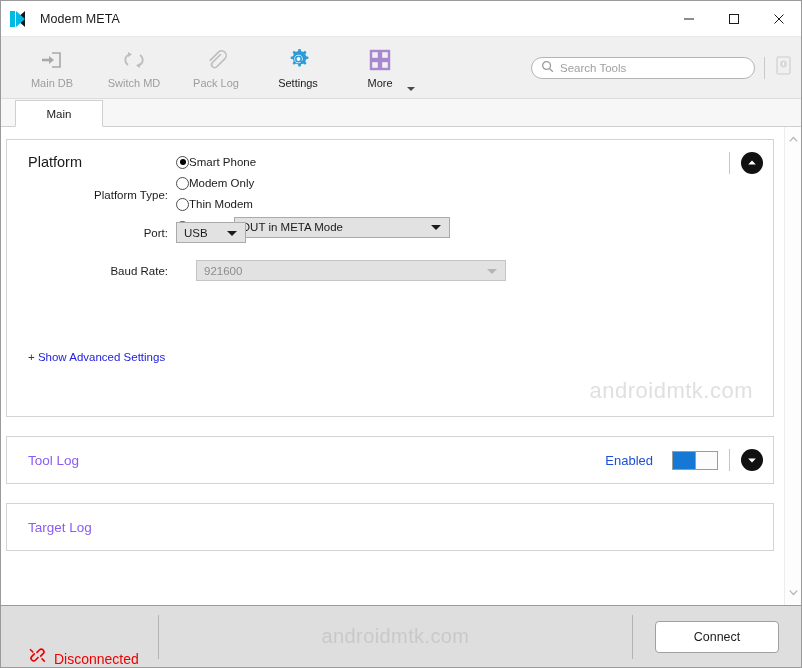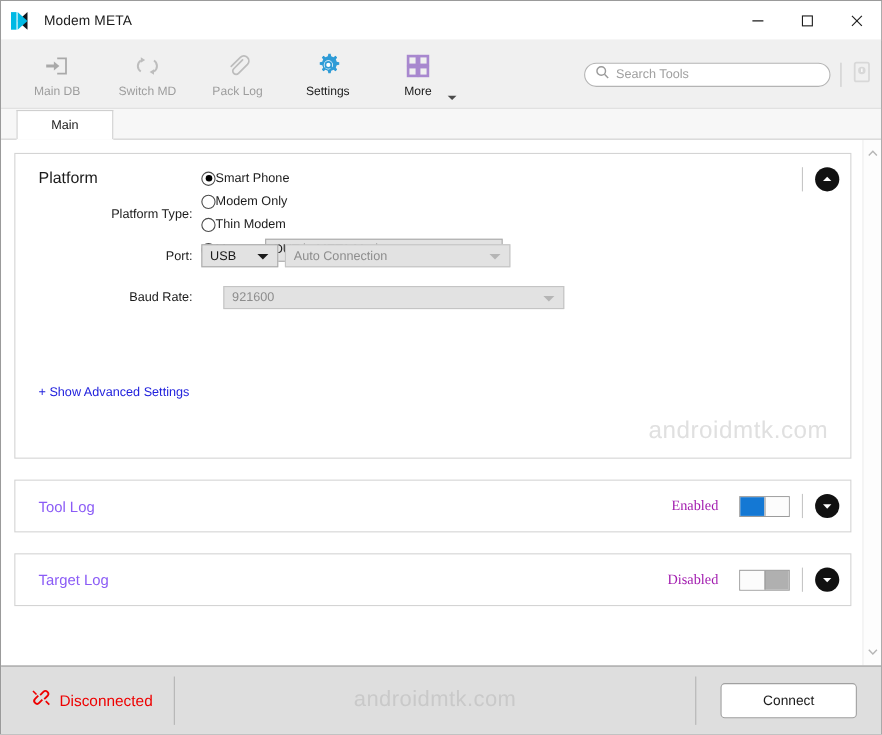--- a/index.html
+++ b/index.html
@@ -134,21 +134,21 @@
   
   .content {
     flex: 1;
     background: #ffffff;
     display: flex;
     overflow: hidden;
     position: relative;
   }
   .content-inner {
     flex: 1;
-    padding: 12px 10px 0 12px;
+    padding: 12px 10px 0 5px;
     overflow: hidden;
   }
 
   
   .panel {
     border: 1px solid #d4d4d4;
     background: #ffffff;
     position: relative;
   }
   .panel-platform { height: 278px; margin-bottom: 19px; }
@@ -226,21 +226,21 @@
     font-size: 11.5px; color: #2222dd;
     cursor: default;
   }
   .panel-watermark {
     position: absolute; right: 20px; bottom: 12px;
     font-size: 22px; color: #e0e0e0;
     letter-spacing: .5px;
   }
 
   
-  .toggle-label { font-size: 13px; color: #a21caf; margin-right: 8px; font-family: Liberation Serif, serif; }
+  .toggle-label { font-size: 13px; color: #1d4ed8; margin-right: 8px; }
   .toggle {
     width: 46px; height: 19px;
     border: 1px solid #9b9b9b;
     display: flex; cursor: default;
   }
   .toggle .half { width: 50%; height: 100%; }
   .toggle.on .left { background: #1478d4; }
   .toggle.on .right { background: #fcfcfc; border-left: 1px solid #9b9b9b; }
   .toggle.off .left { background: #fcfcfc; }
   .toggle.off .right { background: #b0b0b0; border-left: 1px solid #9b9b9b; }
@@ -259,21 +259,21 @@
   
   .statusbar {
     height: 62px; min-height: 62px;
     background: #dedede;
     border-top: 1px solid #9a9a9a;
     display: flex; align-items: center;
     position: relative;
   }
   .status-left {
     width: 157px; height: 100%;
-    display: flex; align-items: center;
+    display: flex; align-items: flex-end;
     padding-left: 28px; gap: 8px;
   }
   .status-text { font-size: 14px; color: #ee0000; }
   .status-sep { width: 1px; height: 44px; background: #b4b4b4; }
   .status-watermark {
     flex: 1; text-align: center;
     font-size: 20px; color: #c9c9c9;
     letter-spacing: .4px;
   }
   .status-right {
@@ -455,24 +455,20 @@
                   <span class="arr"></span>
                 </div>
               </div>
             </div>
           </div>
 
           <div class="frow gap" style="margin-top:17px;">
             <div class="flabel">Port:</div>
             <div class="combo w-port">
               <span>USB</span>
-              <span class="arr"></span>
-            </div>
-            <div class="combo w-auto disabled">
-              <span>Auto Connection</span>
               <span class="arr"></span>
             </div>
           </div>
 
           <div class="frow gap" style="margin-top:17px;gap:20px;">
             <div class="flabel">Baud Rate:</div>
             <div class="combo w-baud disabled">
               <span>921600</span>
               <span class="arr"></span>
             </div>
@@ -495,33 +491,20 @@
           <div class="chev-btn">
             <svg width="12" height="12" viewBox="0 0 12 12">
                 <path d="M2.2 4.4 L6 8.4 L9.8 4.4 Z" fill="#ffffff"></path>
               </svg>
           </div>
         </div>
       </div>
 
       <div class="panel panel-row">
         <div class="row-title">Target Log</div>
-        <div class="row-right">
-          <span class="toggle-label">Disabled</span>
-          <div class="toggle off">
-            <span class="half left"></span>
-              <span class="half right"></span>
-          </div>
-          <div class="vsep"></div>
-          <div class="chev-btn">
-            <svg width="12" height="12" viewBox="0 0 12 12">
-                <path d="M2.2 4.4 L6 8.4 L9.8 4.4 Z" fill="#ffffff"></path>
-              </svg>
-          </div>
-        </div>
       </div>
 
     </div>
 
     <div class="scrollbar">
       <div class="sb-arrow">
         <svg width="9" height="7" viewBox="0 0 9 7">
             <path d="M0.8 5.4 L4.5 1.5 L8.2 5.4" fill="none" stroke="#b6b6b6" stroke-width="1.3"></path>
           </svg>
       </div>

